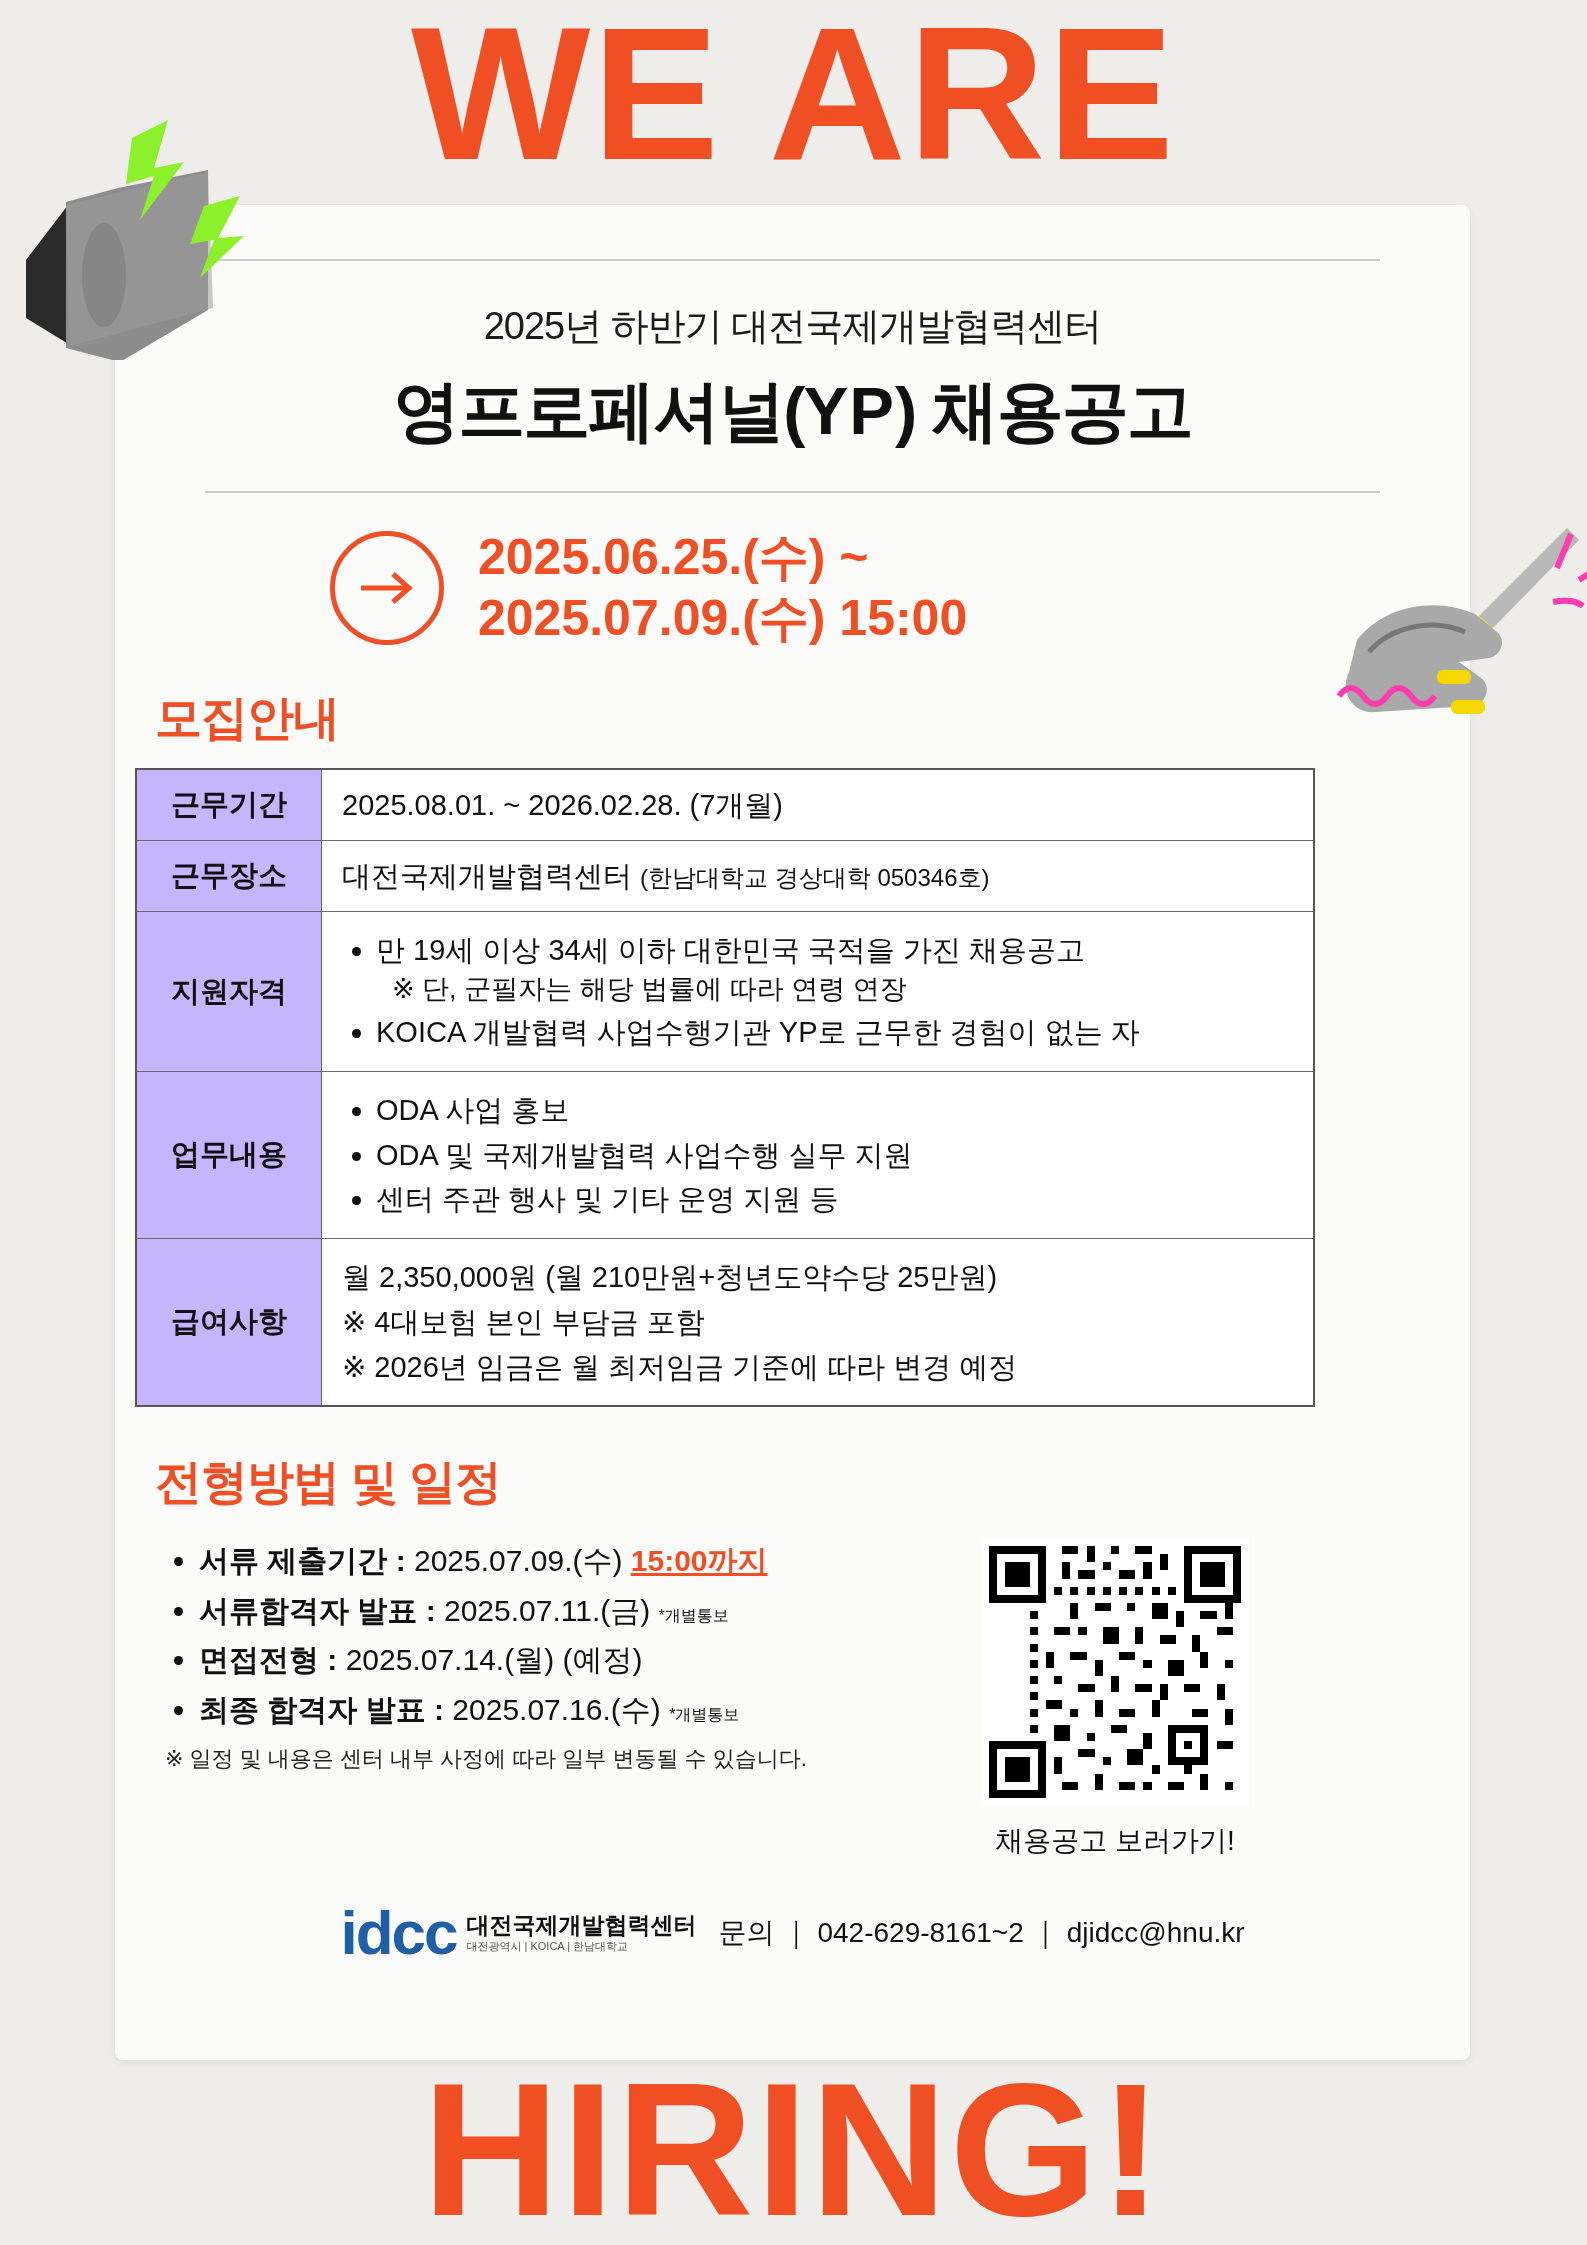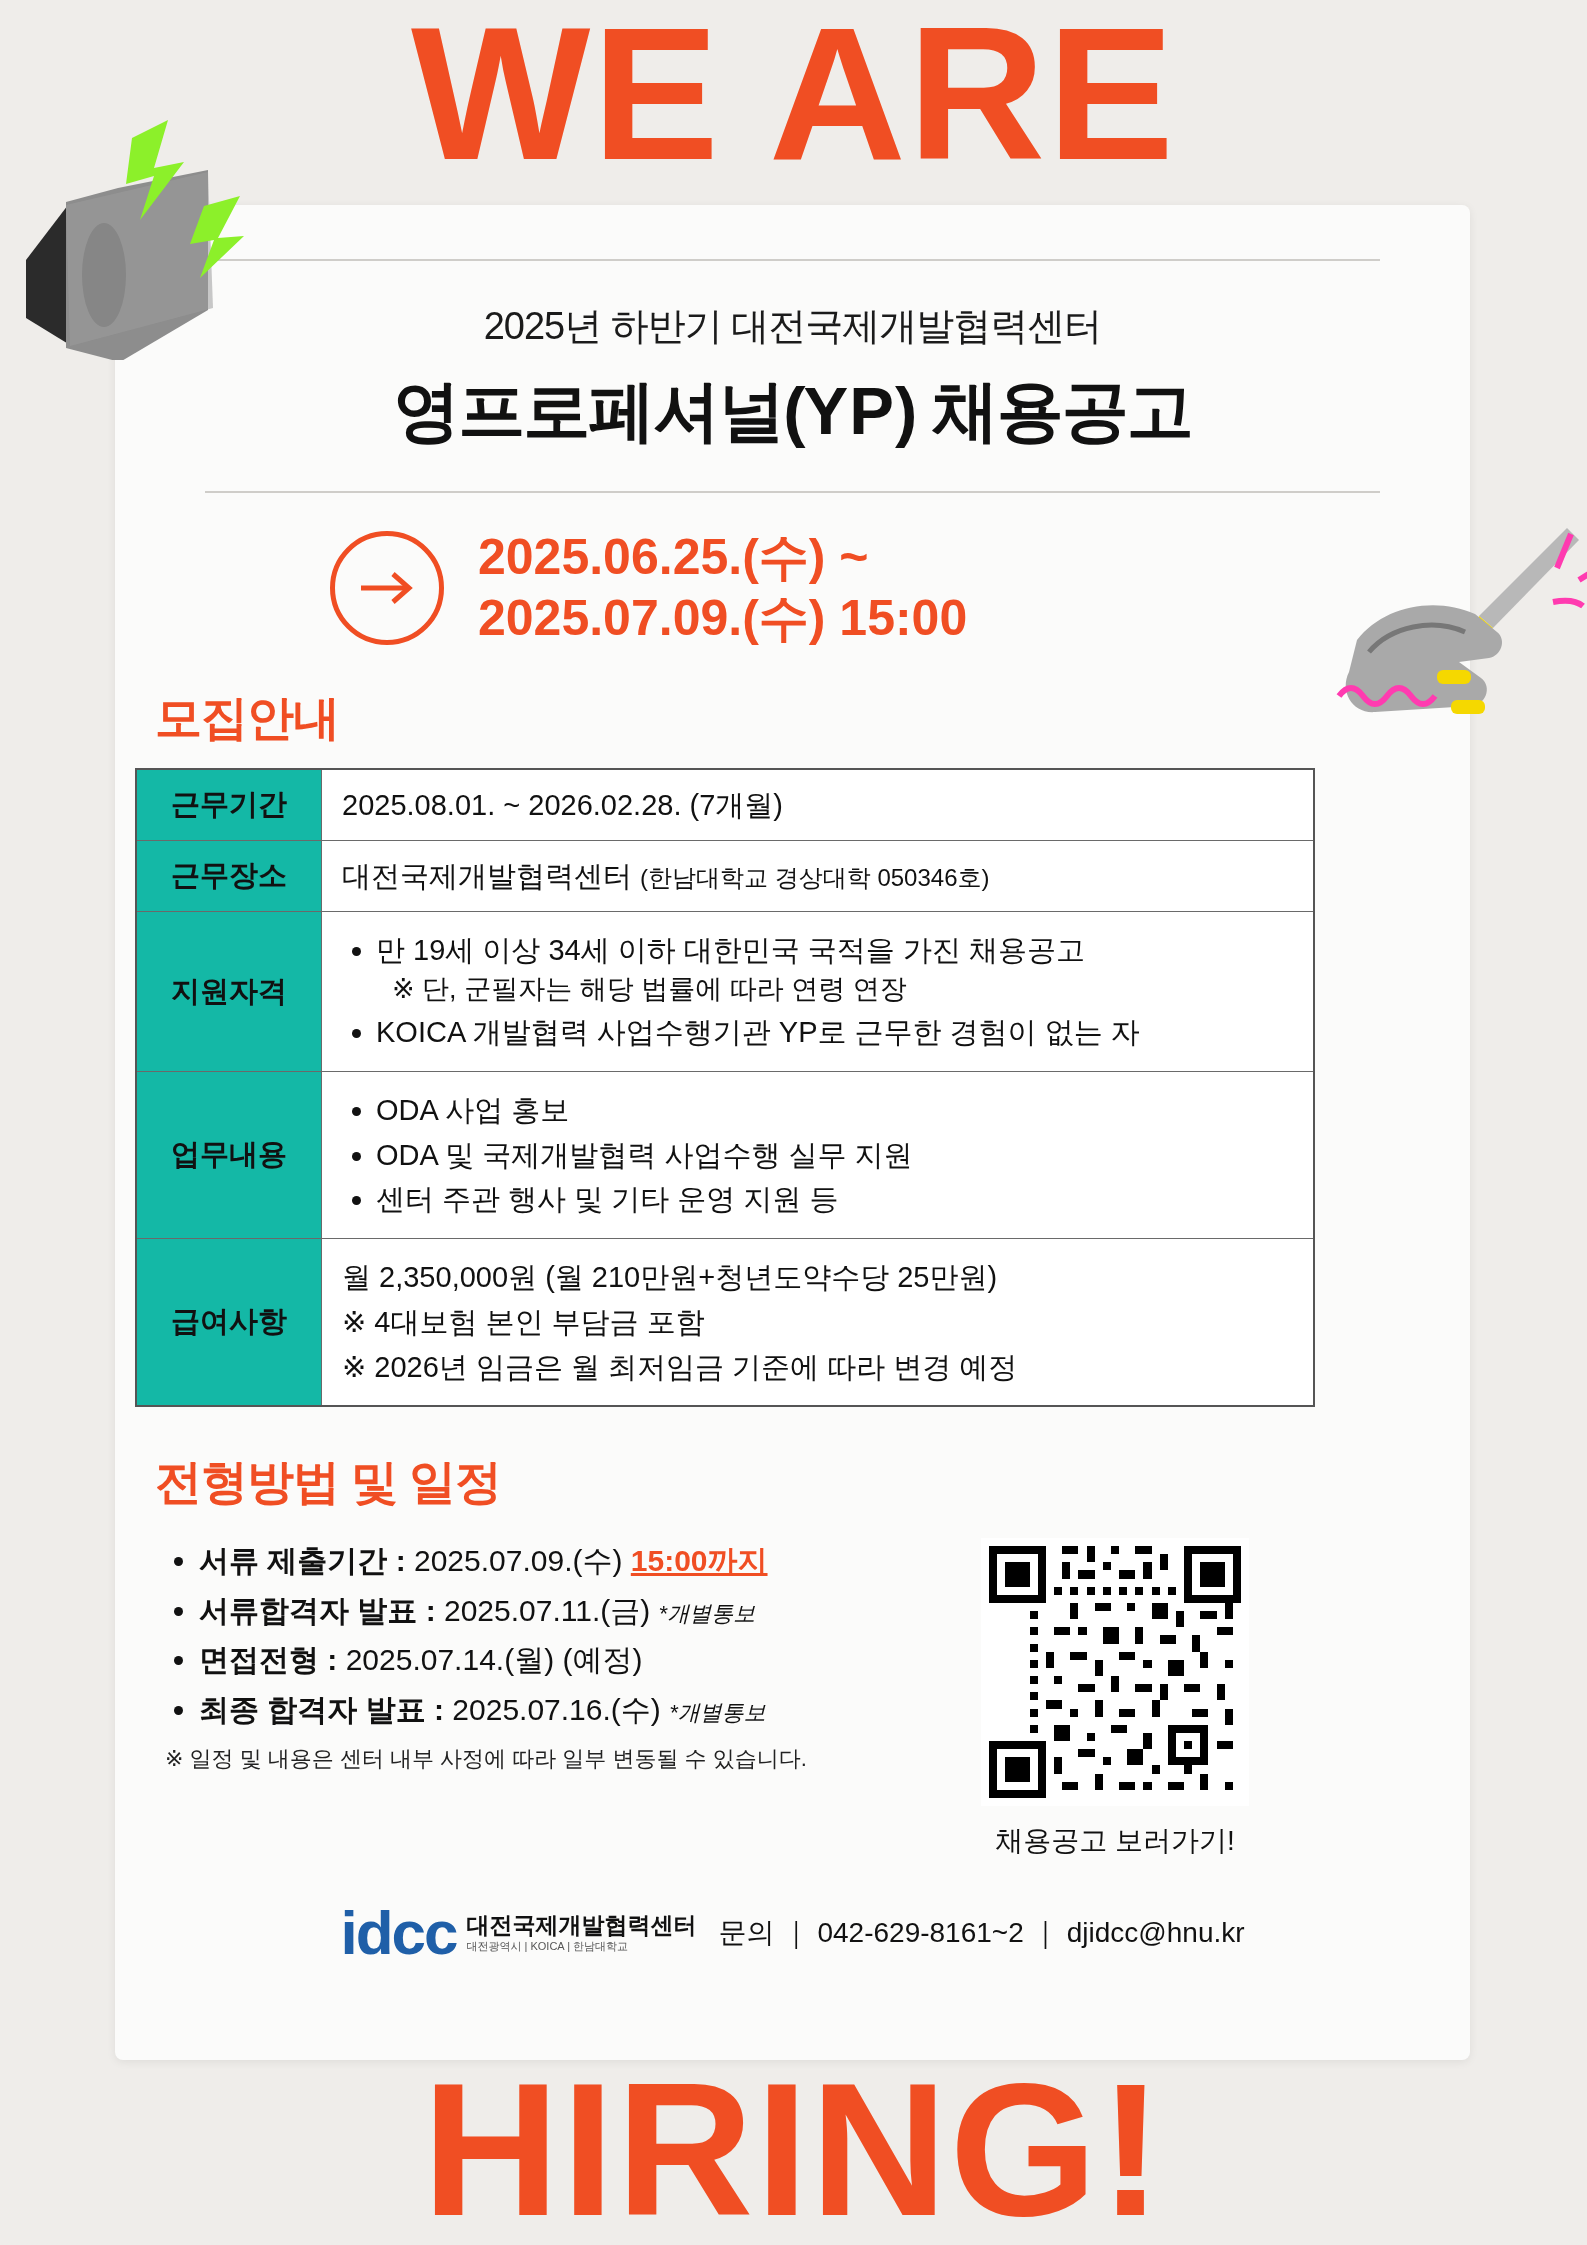--- a/index.html
+++ b/index.html
@@ -79,39 +79,39 @@
     background:#fff;
     border:2px solid #555;
     table-layout:fixed;
   }
   table.info td{
     border:1.6px solid #6a6a6a;
     vertical-align:middle;
     font-size:29px;color:#111;
   }
   td.lab{
-    width:172px;background:#14b8a6;text-align:center;font-weight:bold;
+    width:172px;background:#c4b5fd;text-align:center;font-weight:bold;
     font-size:30px;padding:14px 6px;
   }
   td.val{padding:14px 20px;line-height:1.45;}
   td.val .small{font-size:24px;}
   ul.blist{margin:0;padding-left:34px;}
   ul.blist li{margin:4px 0;line-height:1.4;}
   ul.blist li .note{display:block;font-size:27px;padding-left:16px;}
   .val-lines div{margin:3px 0;}
 
   
   .sched-wrap{display:flex;align-items:flex-start;}
   .sched{width:790px;margin-left:40px;}
   ul.sched-list{margin:0;padding-left:44px;}
   ul.sched-list li{font-size:30px;margin:9px 0;color:#111;line-height:1.35;}
   ul.sched-list li b{font-weight:bold;}
   .uline-red{color:#f04e23;font-weight:bold;text-decoration:underline;}
   .uline{text-decoration:underline;font-weight:bold;}
-  .tiny{font-size:22px;font-style:italic;}
+  .tiny{font-size:16px;}
   .foot-note{font-size:22px;color:#222;margin:14px 0 0 10px;}
 
   
   .qr-box{margin-left:36px;margin-top:6px;}
   .qr{width:268px;height:268px;display:block;}
   .qr-cap{
     text-align:center;font-size:28px;color:#111;margin-top:16px;width:268px;
   }
 
   

